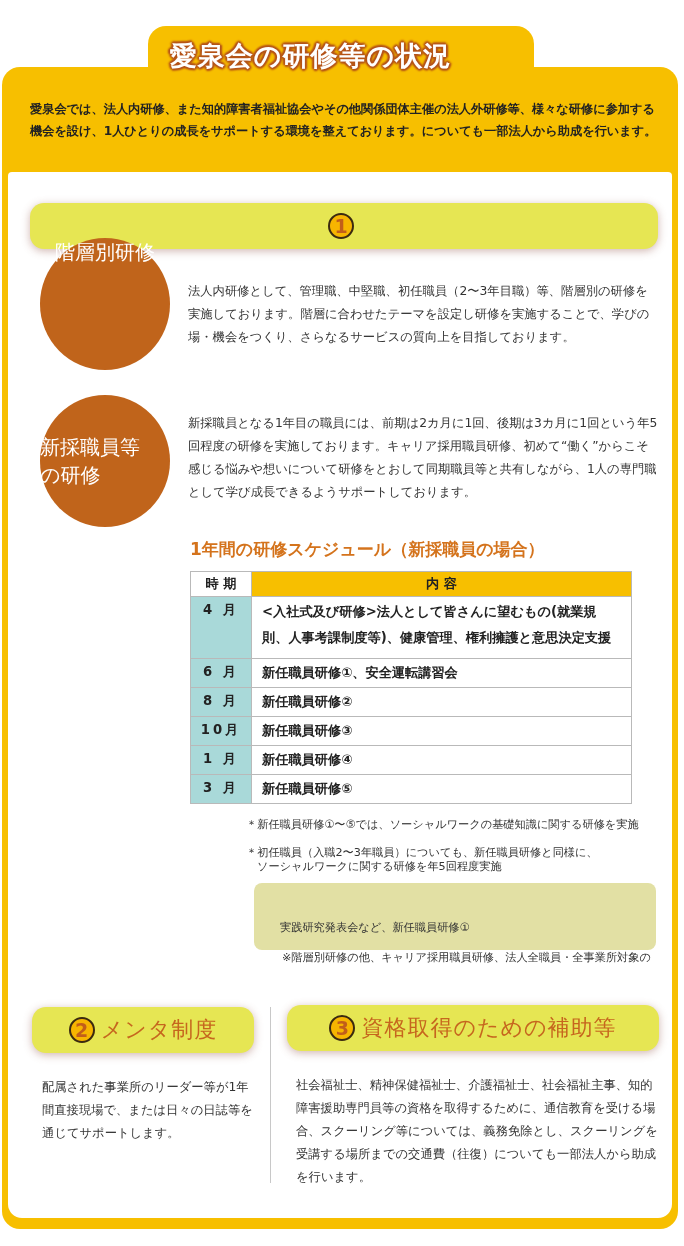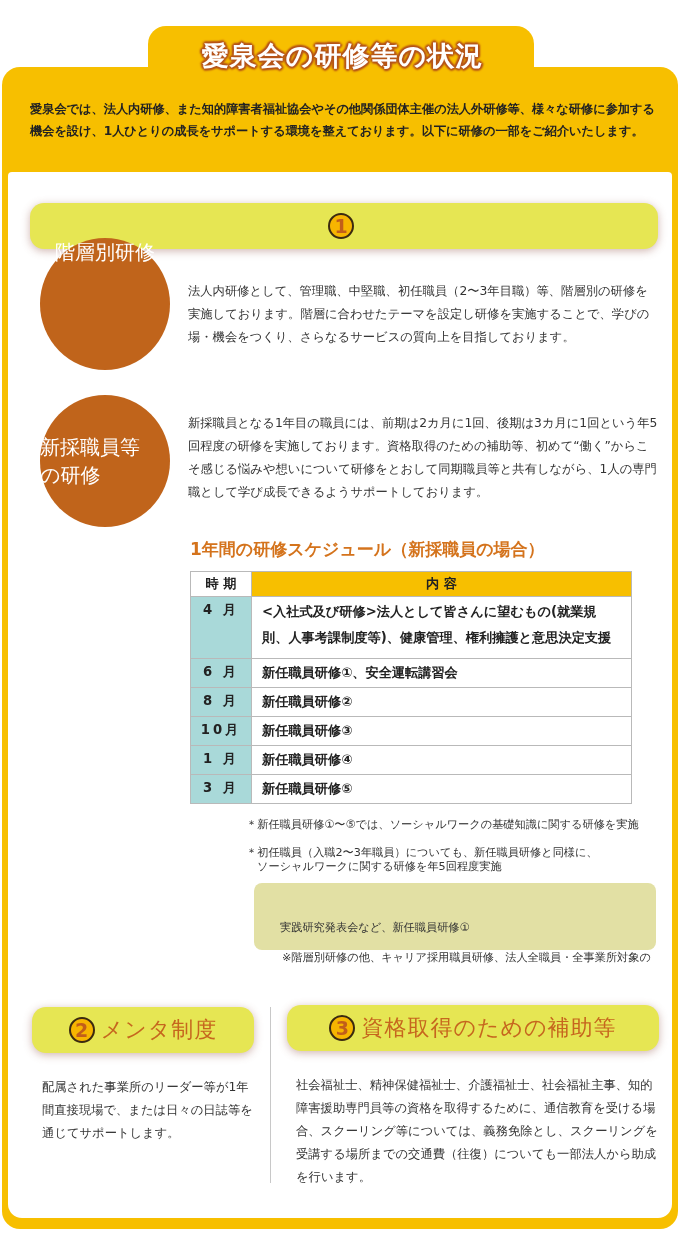--- a/index.html
+++ b/index.html
@@ -4,21 +4,21 @@
 <style>
   html, body { margin:0; padding:0; background:#ffffff; }
   body { width:684px; height:1246px; position:relative; overflow:hidden;
          font-family:"DejaVu Sans", "Liberation Sans", sans-serif; color:#333; }
   .frame { position:absolute; left:2px; top:67px; width:676px; height:1162px;
            background:#f7bf00; border-radius:18px; }
   .tab { position:absolute; left:148px; top:26px; width:386px; height:60px;
          background:#f7bf00; border-radius:18px 18px 0 0; }
   .main-title { position:absolute; left:148px; top:38px; width:325px; text-align:center;
          font-size:27px; font-weight:bold; color:#fff; letter-spacing:1px;
-         text-shadow: 0 0 3px #b5541a, 1px 1px 2px #b5541a, -1px -1px 2px #b5541a, 2px 0 2px #b5541a, -2px 0 2px #b5541a, 0 2px 2px #b5541a, 0 -2px 2px #b5541a; padding-left: 32px; }
+         text-shadow: 0 0 3px #b5541a, 1px 1px 2px #b5541a, -1px -1px 2px #b5541a, 2px 0 2px #b5541a, -2px 0 2px #b5541a, 0 2px 2px #b5541a, 0 -2px 2px #b5541a; }
   .intro { position:absolute; left:30px; top:98px; width:632px; font-size:12.2px;
            font-weight:bold; line-height:22px; color:#222; }
   .inner { position:absolute; left:8px; top:172px; width:664px; height:1046px;
            background:#ffffff; border-radius:4px 4px 14px 14px; }
   .pill { position:absolute; background:#e6e653; border-radius:14px;
           box-shadow: 0 2px 8px rgba(150,90,80,0.45); display:flex; align-items:center; justify-content:center; }
   .pill .num { display:inline-flex; width:26px; height:26px; border-radius:50%; background:#f7b500;
           border:2px solid #3b2a10; color:#c25e1a; font-weight:bold; font-size:19px; align-items:center; justify-content:center; margin-right:6px; box-sizing:border-box; }
   .pill .lbl { color:#c6661e; font-size:22px; letter-spacing:1px; }
   .circle { position:absolute; border-radius:50%; background:#c0641b; color:#fff;
@@ -38,38 +38,38 @@
   .olive-box { position:absolute; left:254px; top:883px; width:402px; height:67px;
           background:#e2e0a4; border-radius:8px; }
   .divider { position:absolute; left:270px; top:1007px; width:1px; height:176px; background:#c8c8c8; }
 </style>
 </head>
 <body>
 
 <div class="tab"></div>
 <div class="frame"></div>
 <div class="main-title">愛泉会の研修等の状況</div>
-<div class="intro">愛泉会では、法人内研修、また知的障害者福祉協会やその他関係団体主催の法人外研修等、様々な研修に参加する機会を設け、1人ひとりの成長をサポートする環境を整えております。以下に研修の一部をご紹介いたします。</div>
+<div class="intro">愛泉会では、法人内研修、また知的障害者福祉協会やその他関係団体主催の法人外研修等、様々な研修に参加する機会を設け、1人ひとりの成長をサポートする環境を整えております。についても一部法人から助成を行います。</div>
 
 <div class="inner"></div>
 
 <div class="pill" style="left:30px;top:203px;width:628px;height:46px;">
   <span class="num">1</span>
 </div>
 
 <div class="circle" style="left:40px;top:238px;width:130px;height:132px;">
   <span>階層別研修</span>
 </div>
 <div class="para" style="left:188px;top:280px;width:472px;">法人内研修として、管理職、中堅職、初任職員（2〜3年目職）等、階層別の研修を実施しております。階層に合わせたテーマを設定し研修を実施することで、学びの場・機会をつくり、さらなるサービスの質向上を目指しております。</div>
 
 <div class="circle" style="left:40px;top:395px;width:130px;height:132px;flex-direction:column;">
   <span>新採職員等</span>
   <span>の研修</span>
 </div>
-<div class="para" style="left:188px;top:412px;width:472px;">新採職員となる1年目の職員には、前期は2カ月に1回、後期は3カ月に1回という年5回程度の研修を実施しております。資格取得のための補助等、初めて“働く”からこそ感じる悩みや想いについて研修をとおして同期職員等と共有しながら、1人の専門職として学び成長できるようサポートしております。</div>
+<div class="para" style="left:188px;top:412px;width:472px;">新採職員となる1年目の職員には、前期は2カ月に1回、後期は3カ月に1回という年5回程度の研修を実施しております。キャリア採用職員研修、初めて“働く”からこそ感じる悩みや想いについて研修をとおして同期職員等と共有しながら、1人の専門職として学び成長できるようサポートしております。</div>
 
 <div class="sched-title">1年間の研修スケジュール（新採職員の場合）</div>
 <table class="sched">
   <tbody>
       <tr>
     <th class="th-period">時 期</th>
     <th class="th-content">内 容</th>
   </tr>
   <tr style="height:62px;">
     <td class="td-month">4 月</td>

